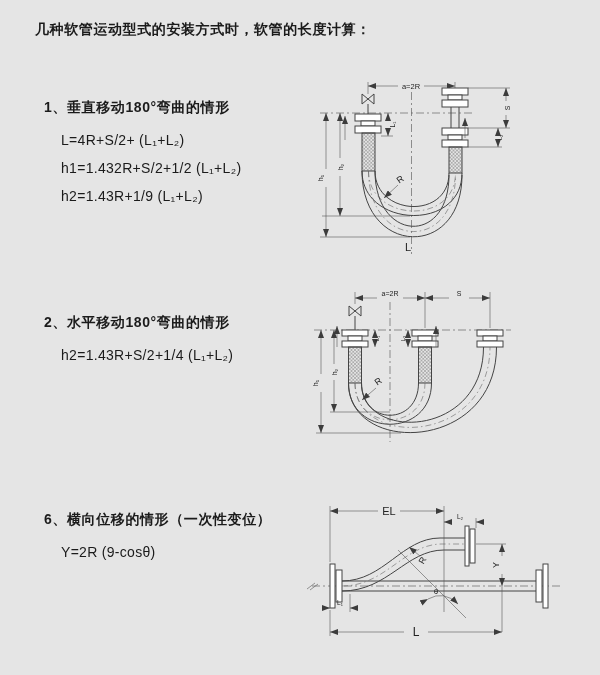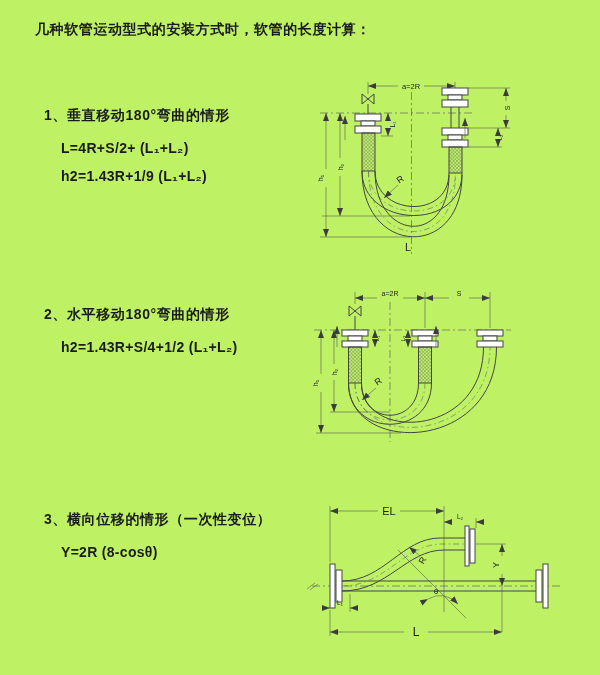--- a/index.html
+++ b/index.html
@@ -1,50 +1,51 @@
 <!DOCTYPE html>
 <html><head>
 <meta charset="utf-8">
 <style>
   html,body{margin:0;padding:0;background:#ffffff;}
-  .canvas{position:relative;width:600px;height:675px;background:#bef264;overflow:hidden;
+  .canvas{position:relative;width:600px;height:675px;background:#e5e5e5;overflow:hidden;
           font-family:"Liberation Sans","DejaVu Sans",sans-serif;color:#1b1b1b;}
   .title{position:absolute;left:35px;top:21px;font-size:14px;font-weight:600;letter-spacing:.6px;}
   .sec{position:absolute;left:44px;}
   .sec .heading{font-size:14px;font-weight:600;letter-spacing:.6px;margin:0 0 9px 0;}
-  .sec .formula{font-size:14px;font-weight:700;padding-left:17px;height:28px;line-height:28px;letter-spacing:.3px;white-space:nowrap;}
+  .sec .formula{font-size:14px;font-weight:400;padding-left:17px;height:28px;line-height:28px;letter-spacing:.3px;white-space:nowrap;}
   svg{position:absolute;}
   svg text{font-family:"Liberation Sans","DejaVu Sans",sans-serif;fill:#222;}
   .geo{stroke:#444;stroke-width:1;fill:none;}
   .thin{stroke:#555;stroke-width:.6;fill:none;}
   .cl{stroke:#666;stroke-width:.7;fill:none;stroke-dasharray:8 3 2 3;}
   .hosec{stroke:#666;stroke-width:.6;fill:none;stroke-dasharray:6 3 1.5 3;}
   .flg{stroke:#444;stroke-width:1;fill:#fefefe;}
 </style>
 </head>
 <body>
 
 <div class="canvas">
 
   <div class="title">几种软管运动型式的安装方式时，软管的长度计算：</div>
 
-  <section class="sec" style="top:107px">
+  <section class="sec" style="top:99px">
     <div class="heading">1、垂直移动180°弯曲的情形</div>
     <div class="formula">L=4R+S/2+ (L₁+L₂)</div>
+    <div class="formula">h1=1.432R+S/2+1/2 (L₁+L₂)</div>
     <div class="formula">h2=1.43R+1/9 (L₁+L₂)</div>
   </section>
 
-  <section class="sec" style="top:306px">
+  <section class="sec" style="top:314px">
     <div class="heading">2、水平移动180°弯曲的情形</div>
-    <div class="formula">h2=1.43R+S/4+1/2 (L₁+L₂)</div>
+    <div class="formula">h2=1.43R+S/2+1/4 (L₁+L₂)</div>
   </section>
 
   <section class="sec" style="top:511px">
-    <div class="heading">3、横向位移的情形（一次性变位）</div>
-    <div class="formula">Y=2R (8-cosθ)</div>
+    <div class="heading">6、横向位移的情形（一次性变位）</div>
+    <div class="formula">Y=2R (9-cosθ)</div>
   </section>
 
   <svg style="left:310px;top:70px" width="225" height="192" viewBox="0 0 225 192">
     <defs>
       <pattern id="ph1" patternUnits="userSpaceOnUse" width="3.5" height="3.5">
         <path d="M0,3.5 L3.5,0 M0,0 L3.5,3.5" stroke="#666" stroke-width="0.4"></path>
       </pattern>
       <marker id="ar1" markerWidth="9" markerHeight="6" refX="8" refY="3" orient="auto" markerUnits="userSpaceOnUse">
         <path d="M0,0 L8,3 L0,6 Z" fill="#3c3c3c"></path>
       </marker>

